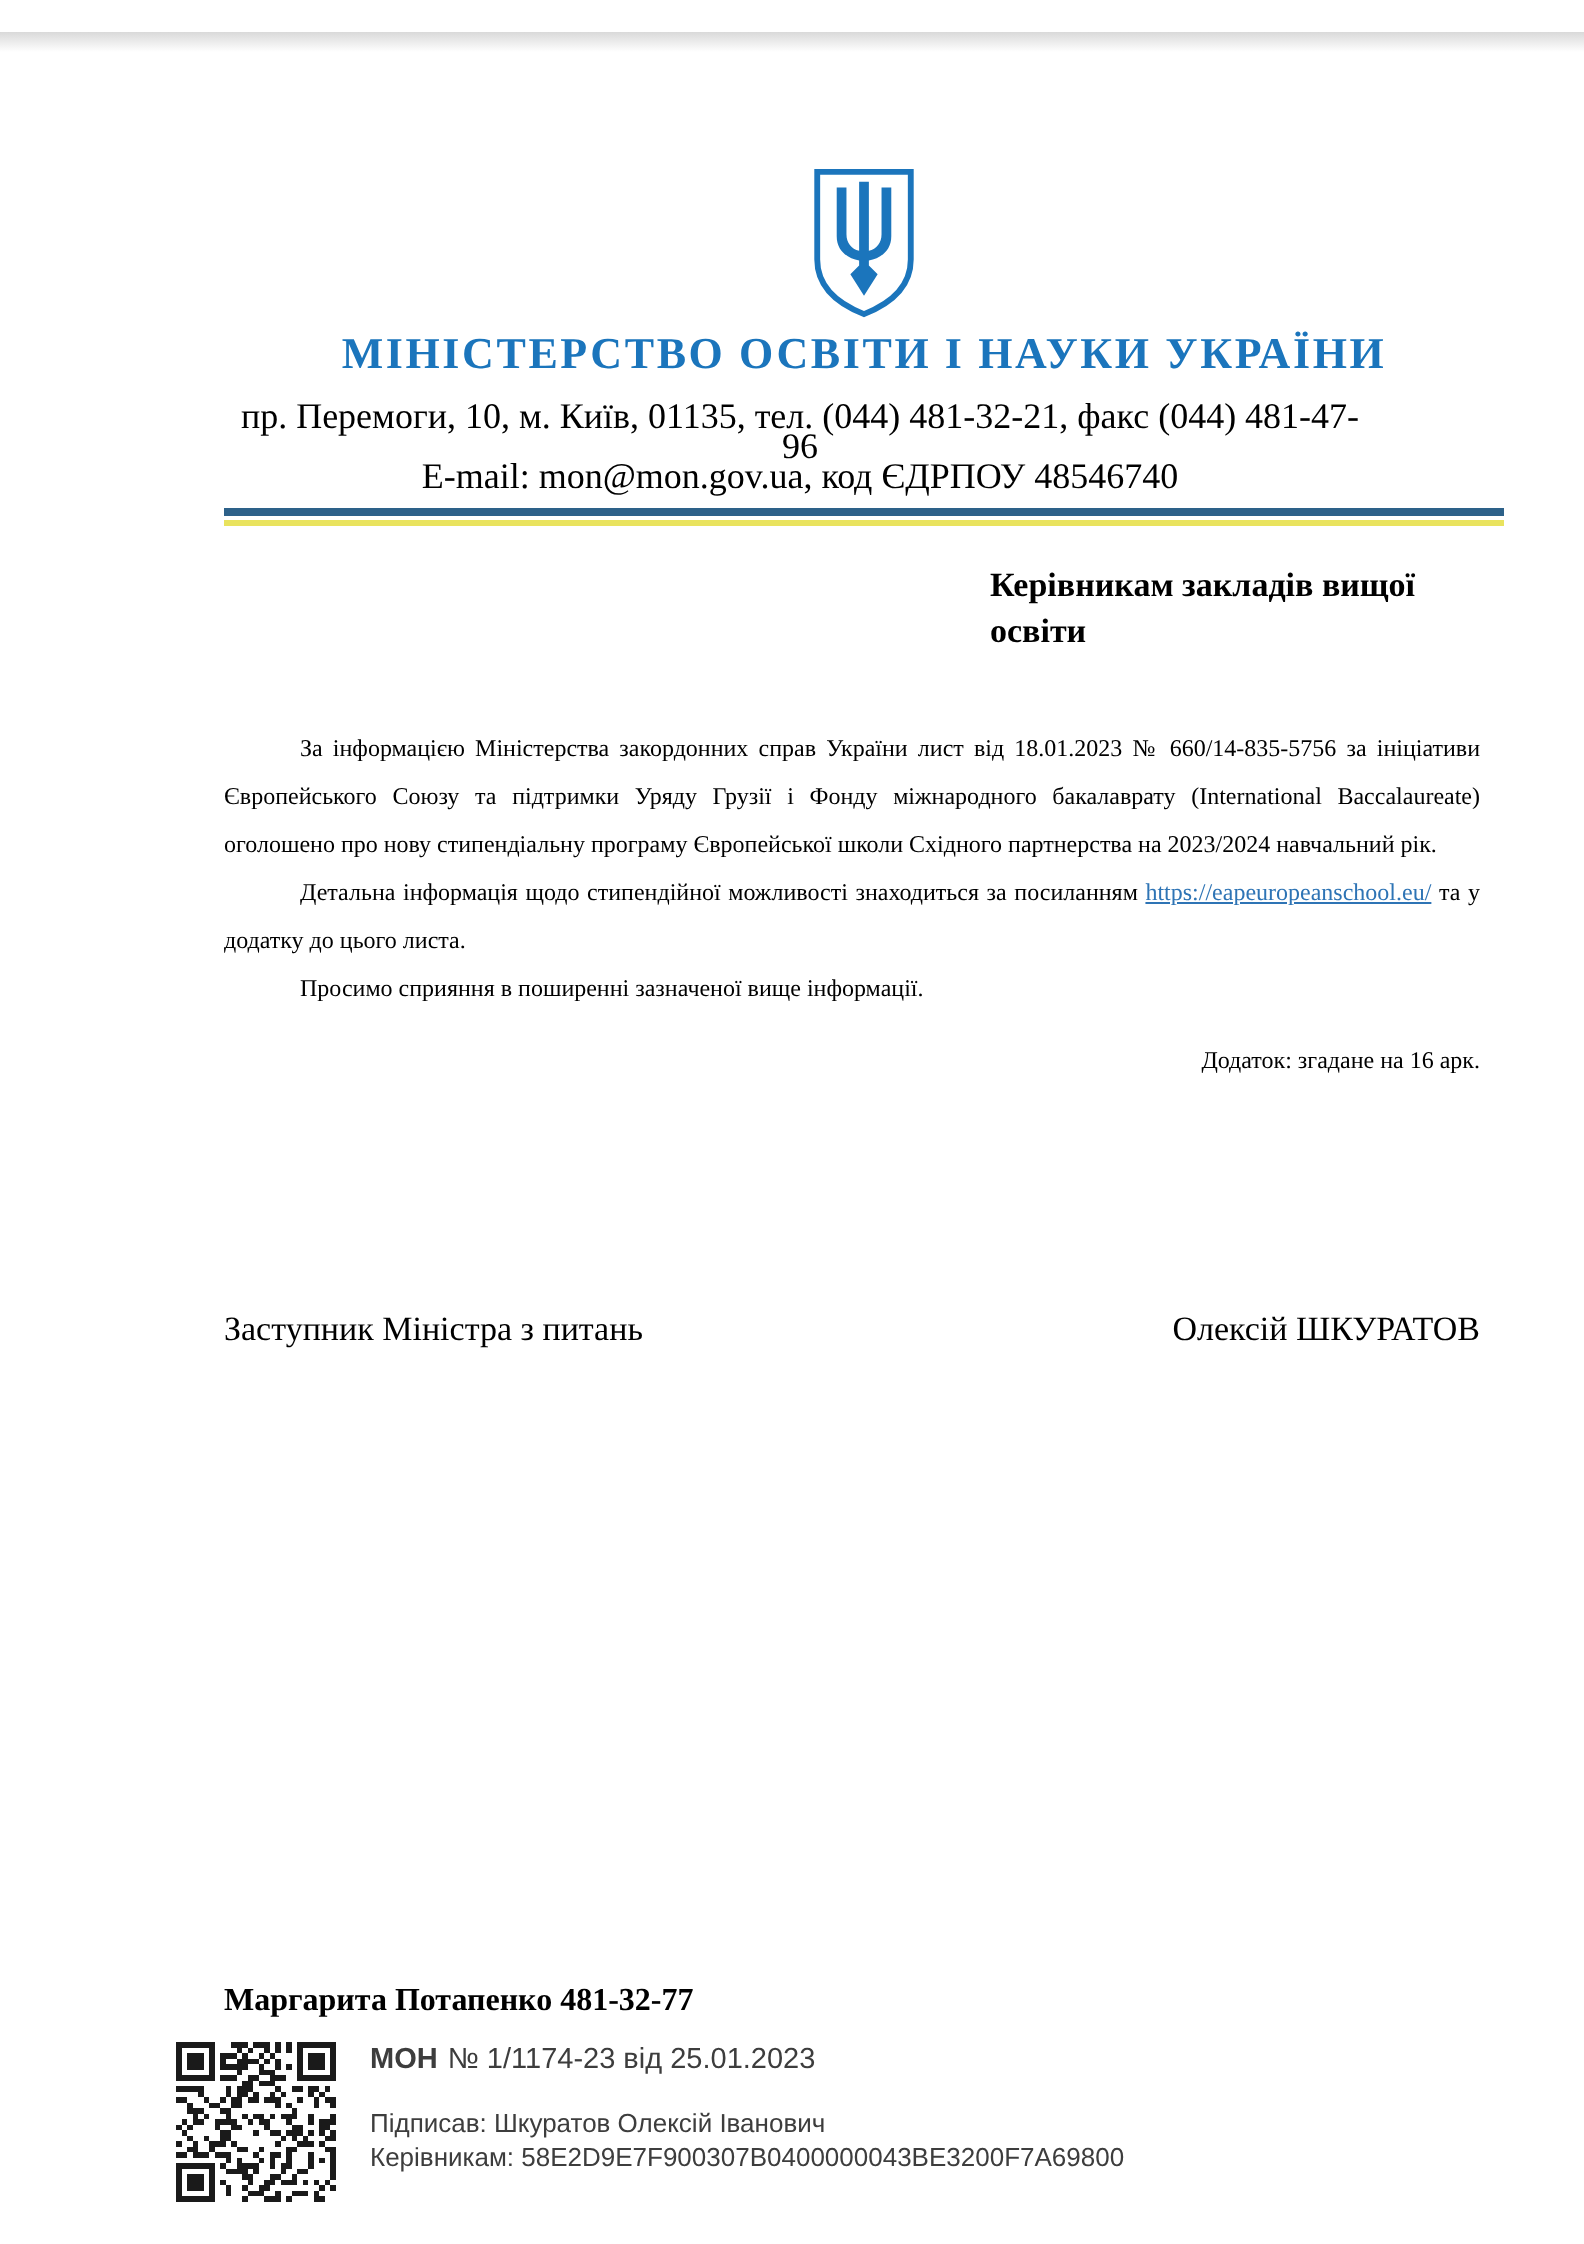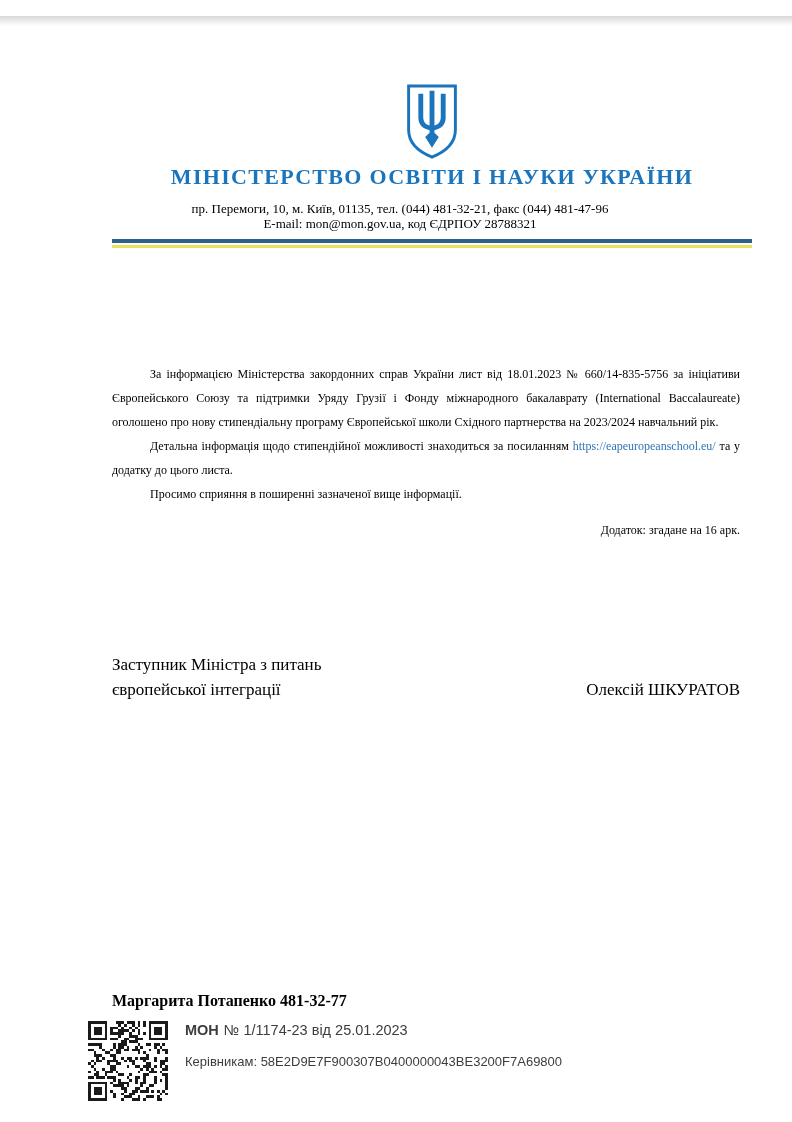--- a/index.html
+++ b/index.html
@@ -9,36 +9,36 @@
   }
   .top-shade{position:absolute;top:0;left:0;width:100%;height:10px;
     background:linear-gradient(#d9d9d9,#ffffff);}
   .bottom-edge{position:absolute;left:0;bottom:0;width:100%;height:3px;background:#3f3f3f;}
 
   
   .header{position:absolute;top:68px;left:112px;width:640px;text-align:center;}
   .emblem{display:block;margin:0 auto;}
   .ministry-title{margin:4px 0 0 0;font-size:22px;line-height:26px;font-weight:bold;
     color:var(--brand-blue,#1B75BC);letter-spacing:1.3px;white-space:nowrap;}
-  .address{margin:11px 64px 0 0;font-size:13px;line-height:15px;}
+  .address{margin:11px 64px 0 0;font-size:18px;line-height:15px;}
   .divider{margin-top:8px;}
   .divider .stripe-blue{height:4px;background:var(--divider-blue,#2D6189);}
   .divider .stripe-gap{height:2px;background:#fff;}
   .divider .stripe-yellow{height:3px;background:var(--divider-yellow,#E9E35E);}
 
   
   .recipient{position:absolute;top:265px;left:495px;width:250px;
     font-weight:bold;font-size:17px;line-height:23px;}
 
   
   .letter-body{position:absolute;top:346px;left:112px;width:628px;
     font-size:12px;line-height:24px;text-align:justify;}
   .letter-body p{margin:0;text-indent:38px;}
   .letter-body .attachment{margin-top:12px;text-indent:0;text-align:right;}
-  a.doc-link{color:var(--link-blue,#2E74B5);cursor:pointer;}
+  a.doc-link{color:var(--link-blue,#2E74B5);text-decoration:underline;cursor:pointer;}
 
   
   .signature{position:absolute;top:636px;left:112px;width:628px;
     display:flex;justify-content:space-between;align-items:flex-end;
     font-weight:normal;font-size:17px;line-height:25px;}
   .signature .name{white-space:nowrap;}
 
   
   .contact{position:absolute;top:976px;left:112px;font-size:16px;font-weight:bold;}
 
@@ -58,41 +58,44 @@
   <div class="header">
     <svg class="emblem" width="56" height="76" viewBox="0 0 56 78" aria-hidden="true">
       <path d="M4 2 H52 V47 C52 61 42 69.5 28 75 C14 69.5 4 61 4 47 Z" fill="none" stroke="#1B75BC" stroke-width="3"></path>
       <path fill="#1B75BC" d="M14 10 H19 V34 C19 38.5 21.5 41.5 25.5 42.5 V7 H30.5 V42.5
                C34.5 41.5 37 38.5 37 34 V10 H42 V35 C42 42.5 36.5 46.3 30.5 47.5
                V50 L35 54.5 28 65.5 21 54.5 25.5 50 V47.5 C19.5 46.3 14 42.5 14 35 Z"></path>
     </svg>
     <h1 class="ministry-title">МІНІСТЕРСТВО ОСВІТИ І НАУКИ УКРАЇНИ</h1>
     <div class="address">
       <div>пр. Перемоги, 10, м. Київ, 01135, тел. (044) 481-32-21, факс (044) 481-47-96</div>
-      <div>E-mail: mon@mon.gov.ua, код ЄДРПОУ 28788321</div>
+      <div>E-mail: mon@mon.gov.ua, код ЄДРПОУ 48546740</div>
     </div>
     <div class="divider">
       <div class="stripe-blue"></div>
       <div class="stripe-gap"></div>
       <div class="stripe-yellow"></div>
     </div>
   </div>
 
+  <div class="recipient">
+    <div>Керівникам закладів вищої</div>
+    <div>освіти</div>
+  </div>
 
   <div class="letter-body">
     <p>За інформацією Міністерства закордонних справ України лист від 18.01.2023 № 660/14-835-5756 за ініціативи Європейського Союзу та підтримки Уряду Грузії і Фонду міжнародного бакалаврату (International Baccalaureate) оголошено про нову стипендіальну програму Європейської школи Східного партнерства на 2023/2024 навчальний рік.</p>
     <p><span>Детальна інформація щодо стипендійної можливості знаходиться за посиланням </span><a class="doc-link">https://eapeuropeanschool.eu/</a><span> та у додатку до цього листа.</span></p>
     <p>Просимо сприяння в поширенні зазначеної вище інформації.</p>
     <p class="attachment">Додаток: згадане на 16 арк.</p>
   </div>
 
   <div class="signature">
     <div>
       <div>Заступник Міністра з питань</div>
-      <div>європейської інтеграції</div>
     </div>
     <div class="name">Олексій ШКУРАТОВ</div>
   </div>
 
   <div class="contact">Маргарита Потапенко 481-32-77</div>
 
   <div class="stamp">
     <svg class="qr" viewBox="0 0 80 80" aria-hidden="true">
         <g fill="#1a1a1a">
           <rect x="0.00" y="0.00" width="2.76" height="2.76"></rect>
@@ -454,18 +457,19 @@
           <rect x="44.14" y="77.24" width="2.76" height="2.76"></rect>
           <rect x="46.90" y="77.24" width="2.76" height="2.76"></rect>
           <rect x="49.66" y="77.24" width="2.76" height="2.76"></rect>
           <rect x="55.17" y="77.24" width="2.76" height="2.76"></rect>
           <rect x="68.97" y="77.24" width="2.76" height="2.76"></rect>
           <rect x="71.72" y="77.24" width="2.76" height="2.76"></rect>
         </g>
       </svg>
     <div class="stamp-text">
       <div class="stamp-line1"><b>МОН</b><span class="reg">№ 1/1174-23 від 25.01.2023</span></div>
+      <div class="stamp-detail">Підписав: Шкуратов Олексій Іванович</div>
       <div class="stamp-detail">Керівникам: 58E2D9E7F900307B0400000043BE3200F7A69800</div>
     </div>
   </div>
 
   <div class="bottom-edge"></div>
 </div>
 
 </body></html>

